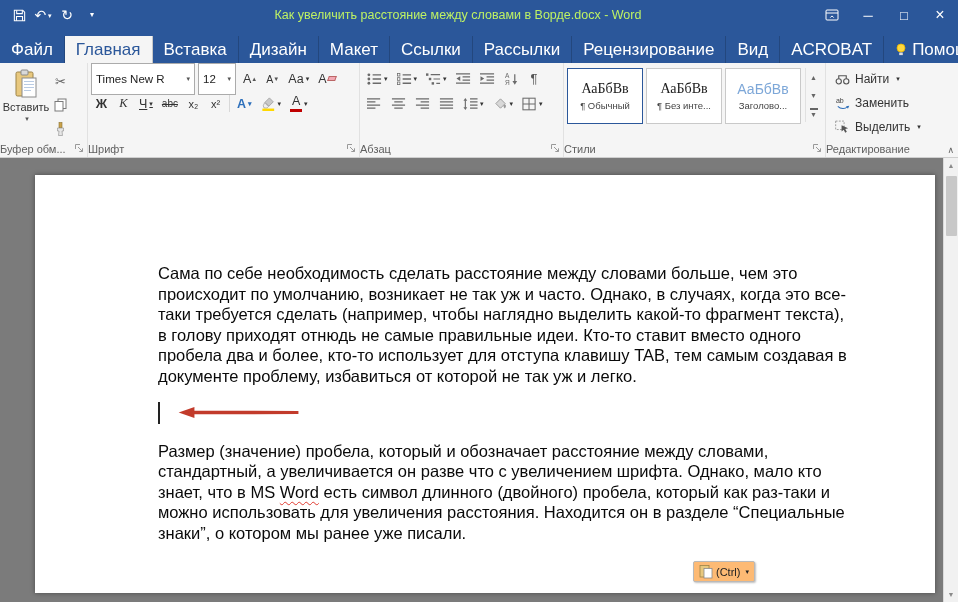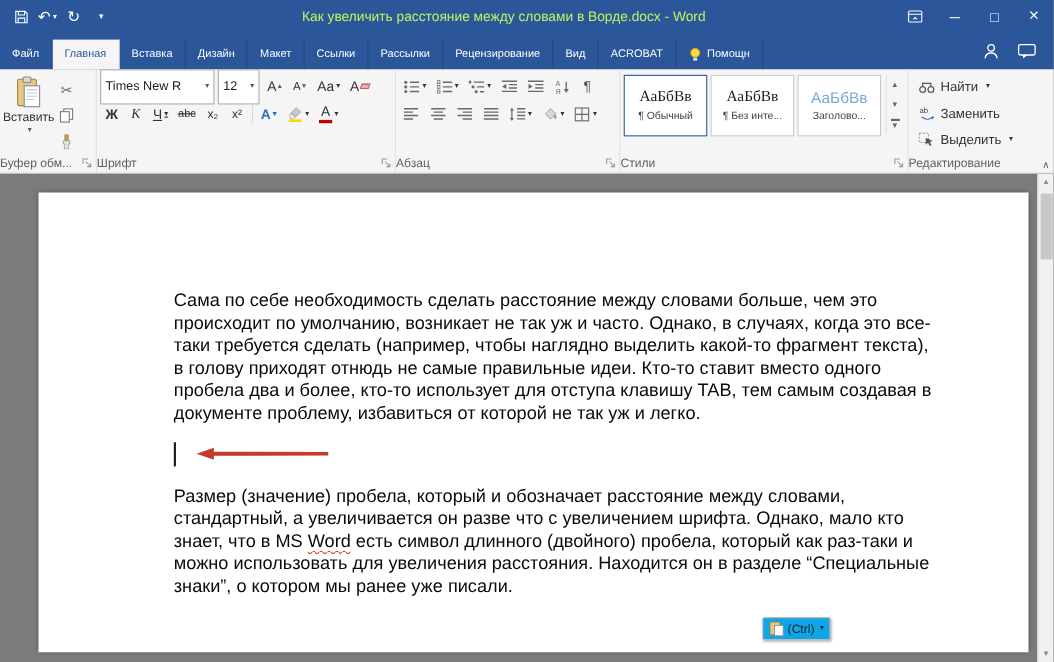--- a/index.html
+++ b/index.html
@@ -11,21 +11,21 @@
   .titlebar{height:30px;background:#2b579a;display:flex;align-items:center;color:#fff;flex-shrink:0}
   .qat{display:flex;align-items:center;padding-left:8px;gap:2px}
   .qat-btn{height:24px;min-width:22px;display:flex;align-items:center;justify-content:center;font-size:14px;color:#fff;cursor:default}
   .cd{font-size:7px;color:inherit;margin-left:2px;line-height:1}
   .title-text{flex:1;text-align:center;font-size:12.5px;color:#bef264;white-space:nowrap;overflow:hidden}
   .win-controls{display:flex;align-items:stretch;height:30px}
   .win-btn{width:36px;display:flex;align-items:center;justify-content:center;font-size:13px;color:#fff}
 
   
   .tabbar{height:33px;background:#2b579a;display:flex;align-items:flex-end;flex-shrink:0}
-  .tab{height:27px;line-height:27px;padding:0 11px;font-size:10px;color:#fff;border-right:1px solid rgba(0,0,0,.18);white-space:nowrap}
+  .tab{height:27px;line-height:27px;padding:0 11px;font-size:17px;color:#fff;border-right:1px solid rgba(0,0,0,.18);white-space:nowrap}
   .tab.active{background:#f5f5f5;color:#2b579a}
   .tab-helper{display:flex;align-items:center;gap:5px}
   .tabbar-right{margin-left:auto;display:flex;align-items:center;gap:16px;padding:0 16px;height:33px}
 
   
   .ribbon{height:95px;background:#f5f5f5;border-bottom:1px solid #cfcfcf;display:flex;flex-shrink:0;position:relative}
   .rgroup{position:relative;height:100%;padding:3px 3px 17px;border-right:1px solid #e1e1e1}
   .glabel{position:absolute;bottom:2px;left:0;right:0;text-align:left;font-size:11px;color:#5f5f5f;white-space:nowrap;overflow:hidden}
   .launcher{position:absolute;right:2px;bottom:3px;width:11px;height:11px}
   .rrow{display:flex;align-items:center;height:25px;gap:1px}
@@ -64,21 +64,21 @@
   .collapse-btn{position:absolute;right:4px;bottom:2px;font-size:9px;color:#666}
 
   
   .docarea{flex:1;position:relative;background:#7b7b7b;overflow:hidden}
   .page{position:absolute;left:35px;top:17px;width:900px;height:418px;background:#fff;box-shadow:0 0 5px rgba(0,0,0,.4);padding:88px 87px 0 123px}
   .docp{font-size:16.5px;line-height:20.6px;color:#0a0a0a;margin:0}
   .arrow-line{height:36px;display:flex;align-items:center;margin:8px 0 10px}
   .caret{width:1.5px;height:22px;background:#222;margin-right:14px}
   .red-arrow{width:130px;height:13px}
   .spell{text-decoration:underline;text-decoration-style:wavy;text-decoration-color:#e03a2f;text-decoration-thickness:1px;text-underline-offset:3px}
-  .paste-options{position:absolute;left:658px;top:386px;height:21px;background:#0ea5e9;border:1px solid #b9b9b9;border-radius:2px;display:flex;align-items:center;gap:3px;padding:0 5px;font-size:11px;color:#222;box-shadow:1px 1px 2px rgba(0,0,0,.25)}
+  .paste-options{position:absolute;left:658px;top:386px;height:21px;background:#fdba74;border:1px solid #b9b9b9;border-radius:2px;display:flex;align-items:center;gap:3px;padding:0 5px;font-size:11px;color:#222;box-shadow:1px 1px 2px rgba(0,0,0,.25)}
   .vscroll{position:absolute;right:0;top:0;width:15px;height:100%;background:#f1f1f1;border-left:1px solid #dadada;display:flex;flex-direction:column;align-items:center}
   .scroll-up,.scroll-down{height:15px;width:100%;display:flex;align-items:center;justify-content:center;font-size:7px;color:#8a8a8a}
   .scroll-down{position:absolute;bottom:0}
   .scroll-thumb{width:11px;height:60px;background:#c8c8c8;border-radius:1px;margin-top:3px}
 </style>
 </head>
 <body>
 
 <div class="app">
 

